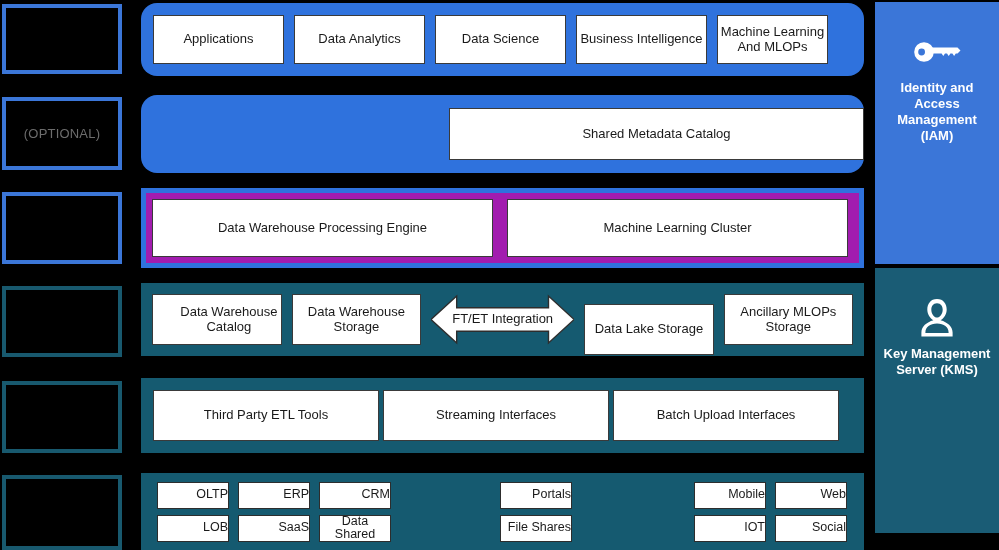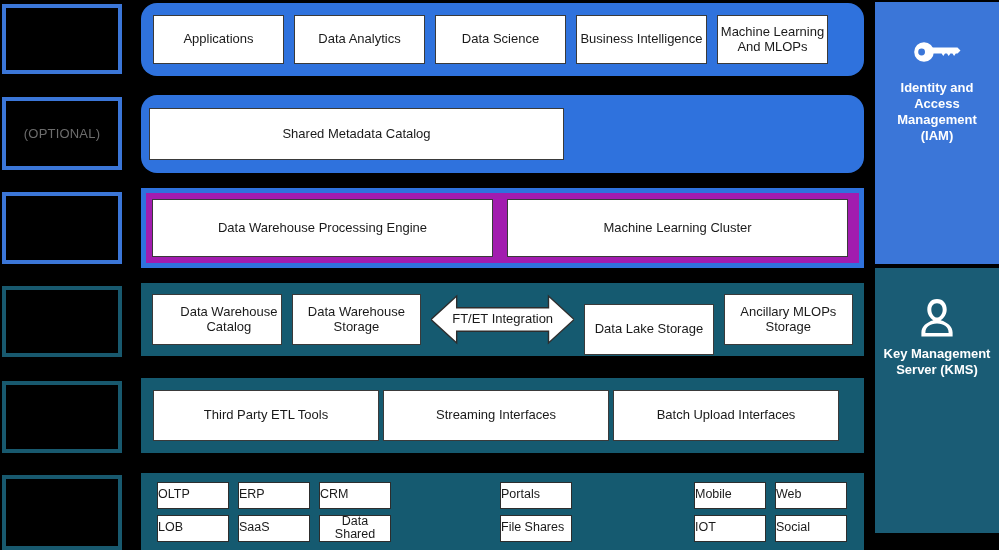--- a/index.html
+++ b/index.html
@@ -63,21 +63,21 @@
     color: #1a1a1a;
   }
 
   
   .src-group { display: flex; flex-direction: column; gap: 6px; height: 100%; justify-content: center; }
   .src-row { display: flex; gap: 9px; }
   .chip {
     background: #ffffff;
     border: 1px solid #2d2d2d;
     width: 72px; height: 27px;
-    display: flex; align-items: center; justify-content: flex-start;
+    display: flex; align-items: center; justify-content: flex-end;
     font-size: 12.5px; line-height: 1.05; text-align: center;
     color: #1a1a1a;
   }
 
   
   .side-panel {
     position: absolute;
     display: flex; flex-direction: column;
     align-items: center;
     padding-top: 30px;
@@ -130,21 +130,21 @@
       <span>Data Science</span>
     </div>
     <div class="cell" style="width:131px;">
       <span>Business Intelligence</span>
     </div>
     <div class="cell" style="width:111px;">
       <span>Machine Learning And MLOPs</span>
     </div>
   </div>
 
-  <div class="band blue" style="left:141px; top:95px; width:723px; height:78px; padding:13px 8px; justify-content:flex-start;">
+  <div class="band blue" style="left:141px; top:95px; width:723px; height:78px; padding:13px 0; justify-content:flex-end;">
     <div class="cell" style="width:415px;">
       <span>Shared Metadata Catalog</span>
     </div>
   </div>
 
   <div class="band blue-outline" style="left:141px; top:188px; width:723px; height:80px; padding:6px 6px; gap:14px;">
     <div class="cell" style="width:341px;">
       <span>Data Warehouse Processing Engine</span>
     </div>
     <div class="cell" style="width:341px;">

